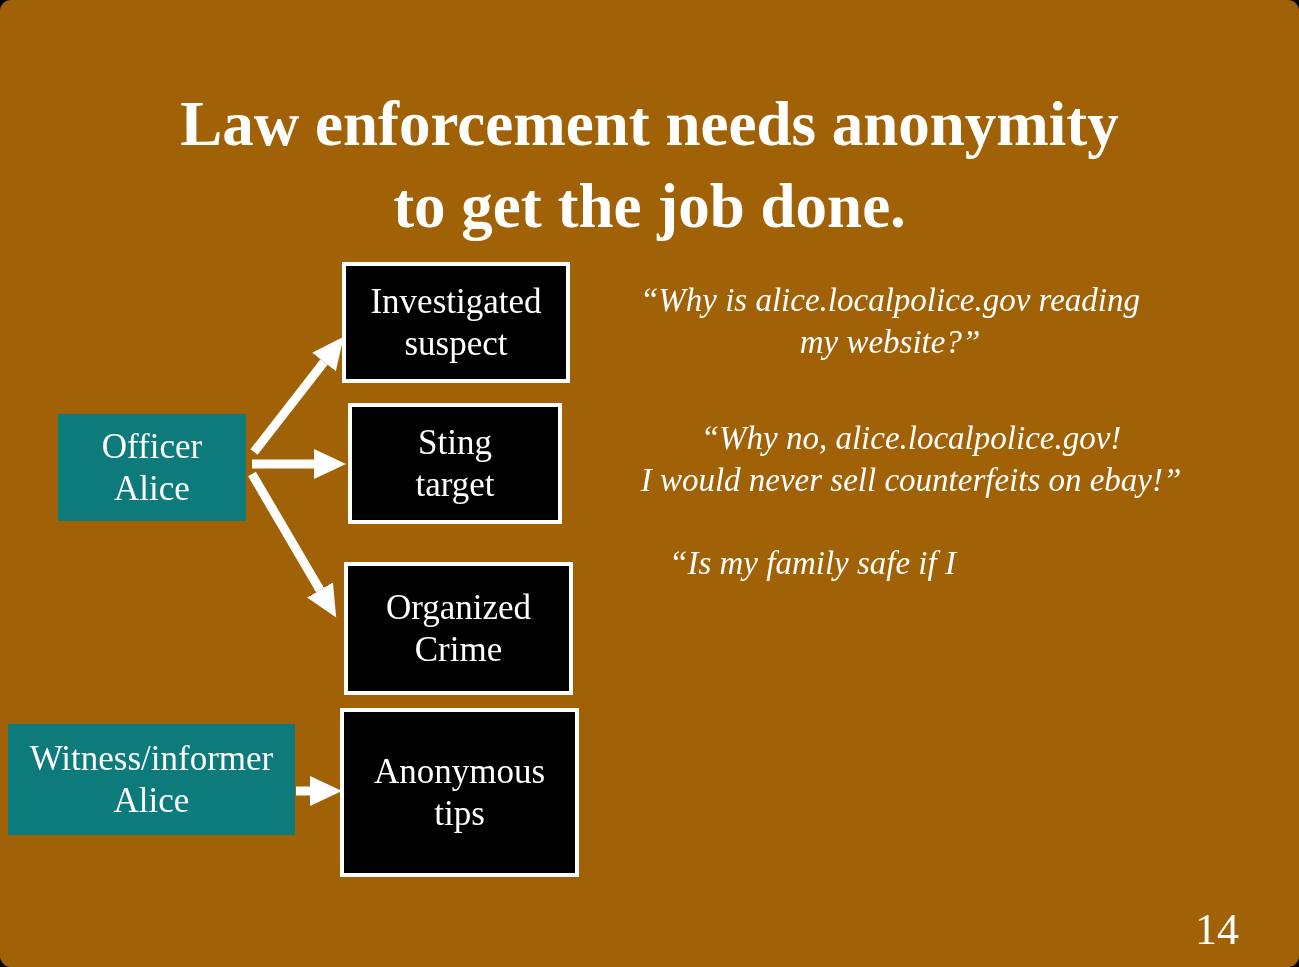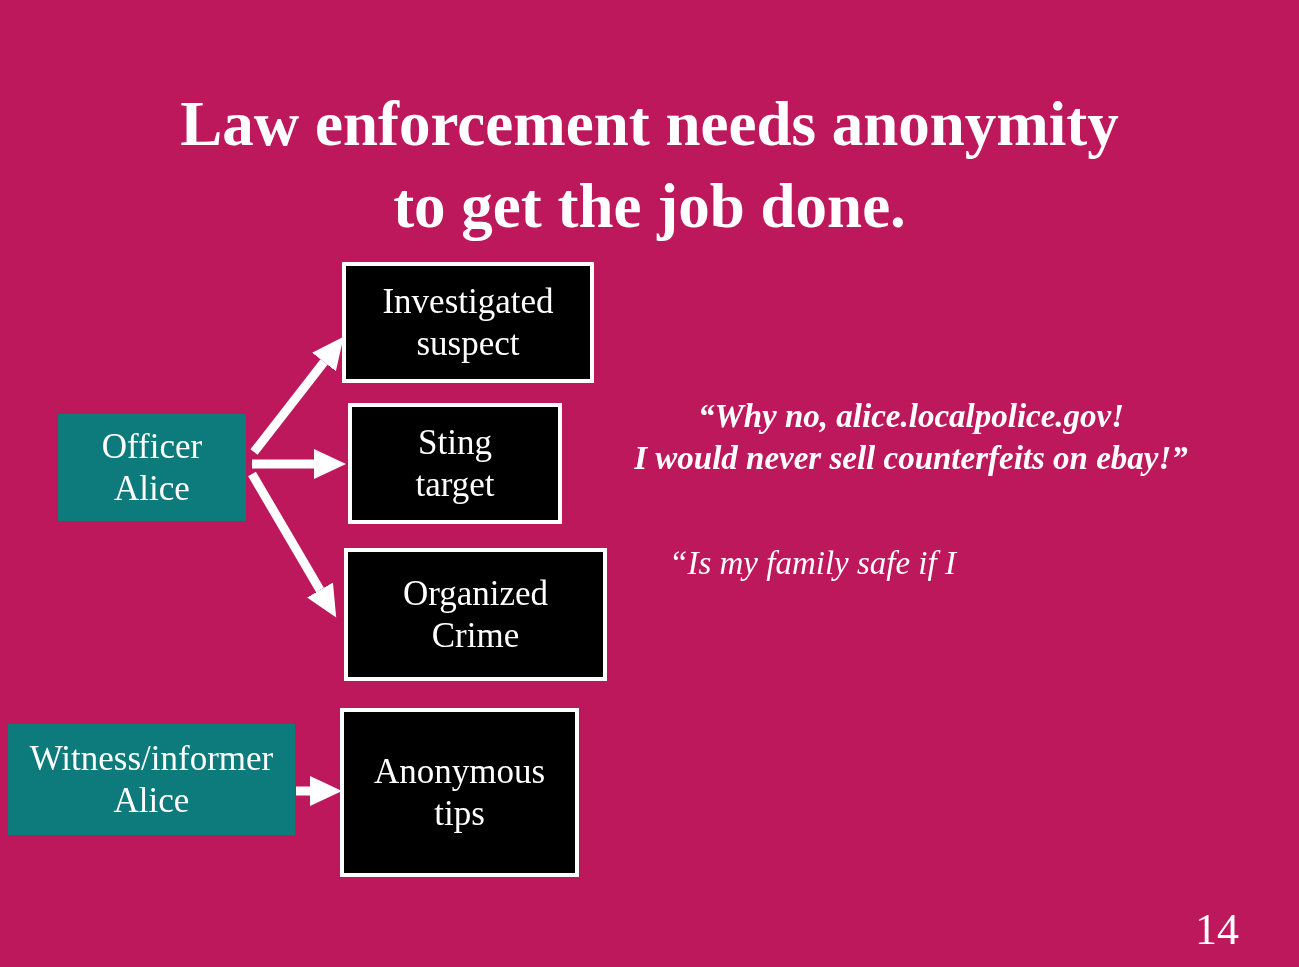--- a/index.html
+++ b/index.html
@@ -4,24 +4,25 @@
 <style>
   html, body {
     margin: 0;
     padding: 0;
     background: #000;
   }
   .slide {
     position: relative;
     width: 1299px;
     height: 967px;
-    background: #be185d;
+    background: #a16207;
     overflow: hidden;
     font-family: "Liberation Serif", "DejaVu Serif", serif;
     color: #ffffff;
+    border-radius: 11px;
   }
   .title {
     position: absolute;
     top: 84px;
     left: 0;
     width: 100%;
     text-align: center;
     font-weight: bold;
     font-size: 63px;
     line-height: 1.3;
@@ -106,42 +107,46 @@
   <div class="actor-box" style="left:58px; top:414px; width:188px; height:107px;">
     <span>Officer</span>
     <span>Alice</span>
   </div>
 
   <div class="actor-box" style="left:8px; top:724px; width:287px; height:111px;">
     <span>Witness/informer</span>
     <span>Alice</span>
   </div>
 
-  <div class="target-box" style="left:342px; top:262px; width:252px; height:121px;">
+  <div class="target-box" style="left:342px; top:262px; width:228px; height:121px;">
     <span>Investigated</span>
     <span>suspect</span>
   </div>
 
   <div class="target-box" style="left:348px; top:403px; width:214px; height:121px;">
     <span>Sting</span>
     <span>target</span>
   </div>
 
-  <div class="target-box" style="left:344px; top:548px; width:263px; height:133px;align-items:center;">
+  <div class="target-box" style="left:344px; top:562px; width:229px; height:133px;align-items:center;">
     <span>Organized</span>
     <span>Crime</span>
   </div>
 
   <div class="target-box" style="left:340px; top:708px; width:239px; height:169px;">
     <span>Anonymous</span>
     <span>tips</span>
   </div>
 
+  <div class="quote" style="left:580px; top:280px; width:620px;">
+    <span>“Why is alice.localpolice.gov reading</span>
+    <span>my website?”</span>
+  </div>
 
-  <div class="quote" style="left:575px; top:396px; width:672px;font-weight:bold;">
+  <div class="quote" style="left:575px; top:418px; width:672px;">
     <span>“Why no, alice.localpolice.gov!</span>
     <span>I would never sell counterfeits on ebay!”</span>
   </div>
 
   <div class="quote quote-left" style="left:645px; top:543px; width:335px;">
     <span>“Is my family safe if I</span>
   </div>
 
 
   <div class="page-number">14</div>

